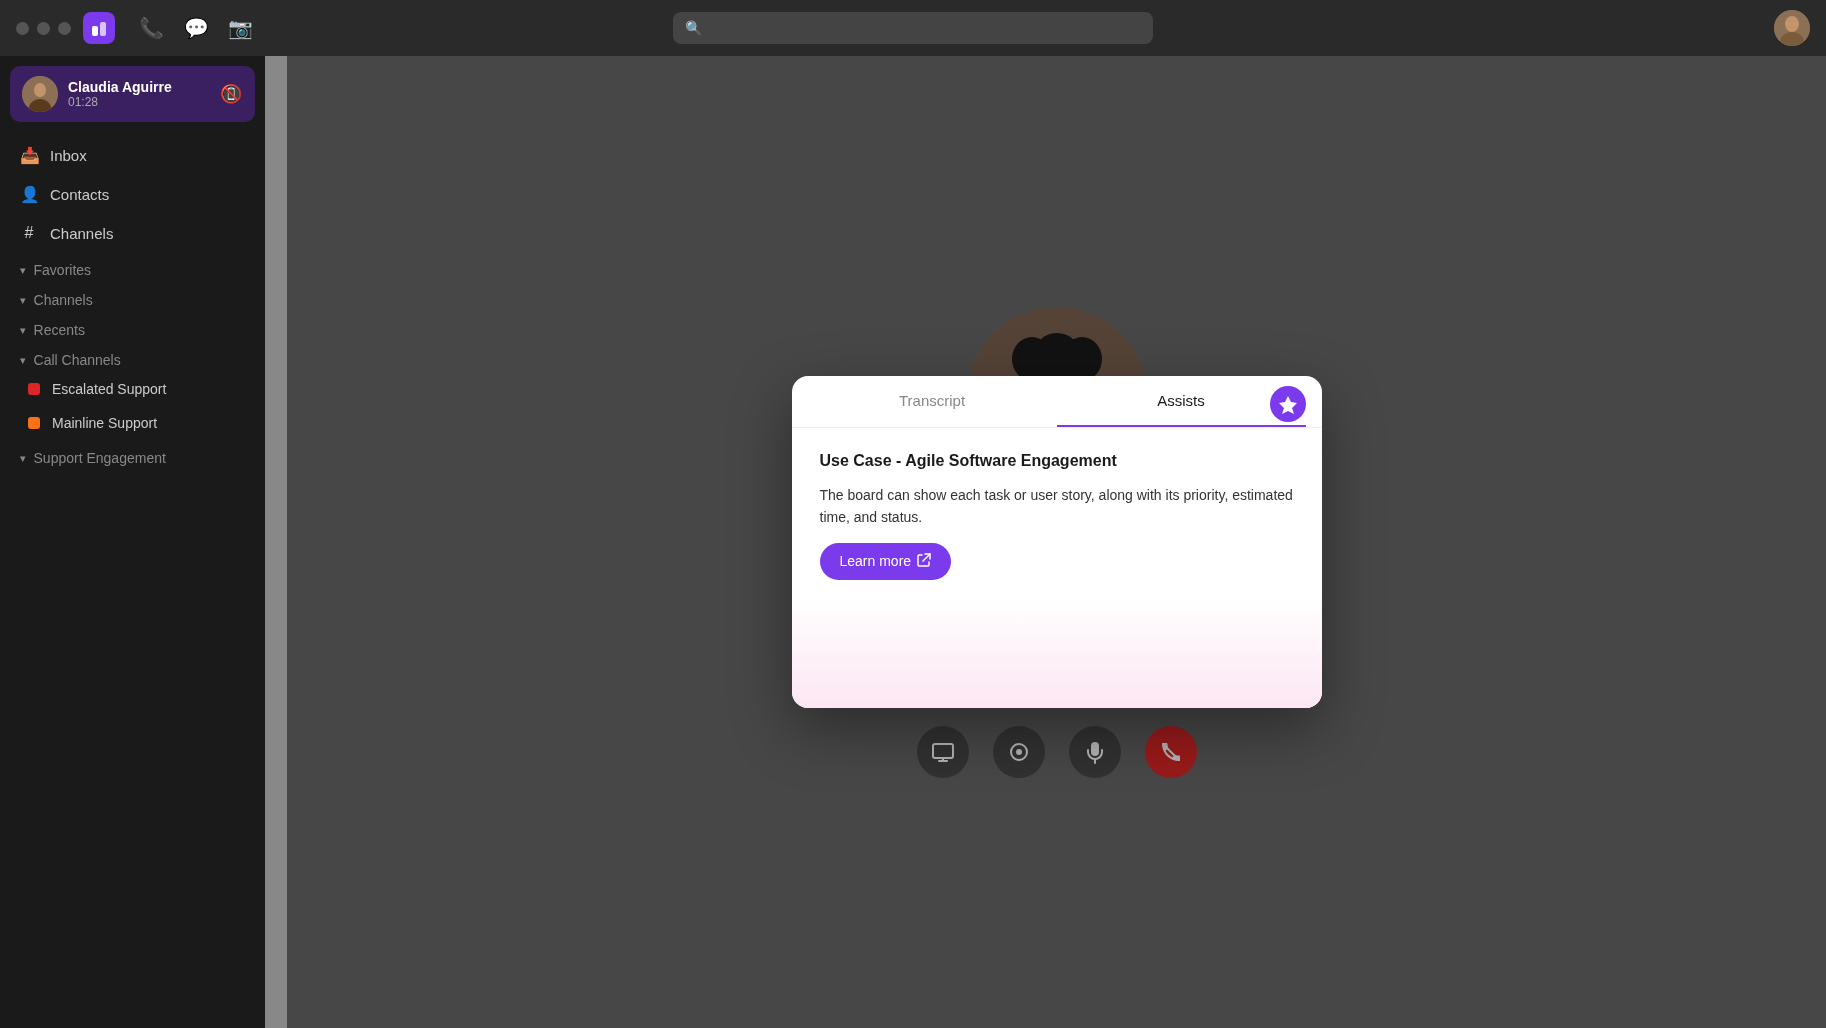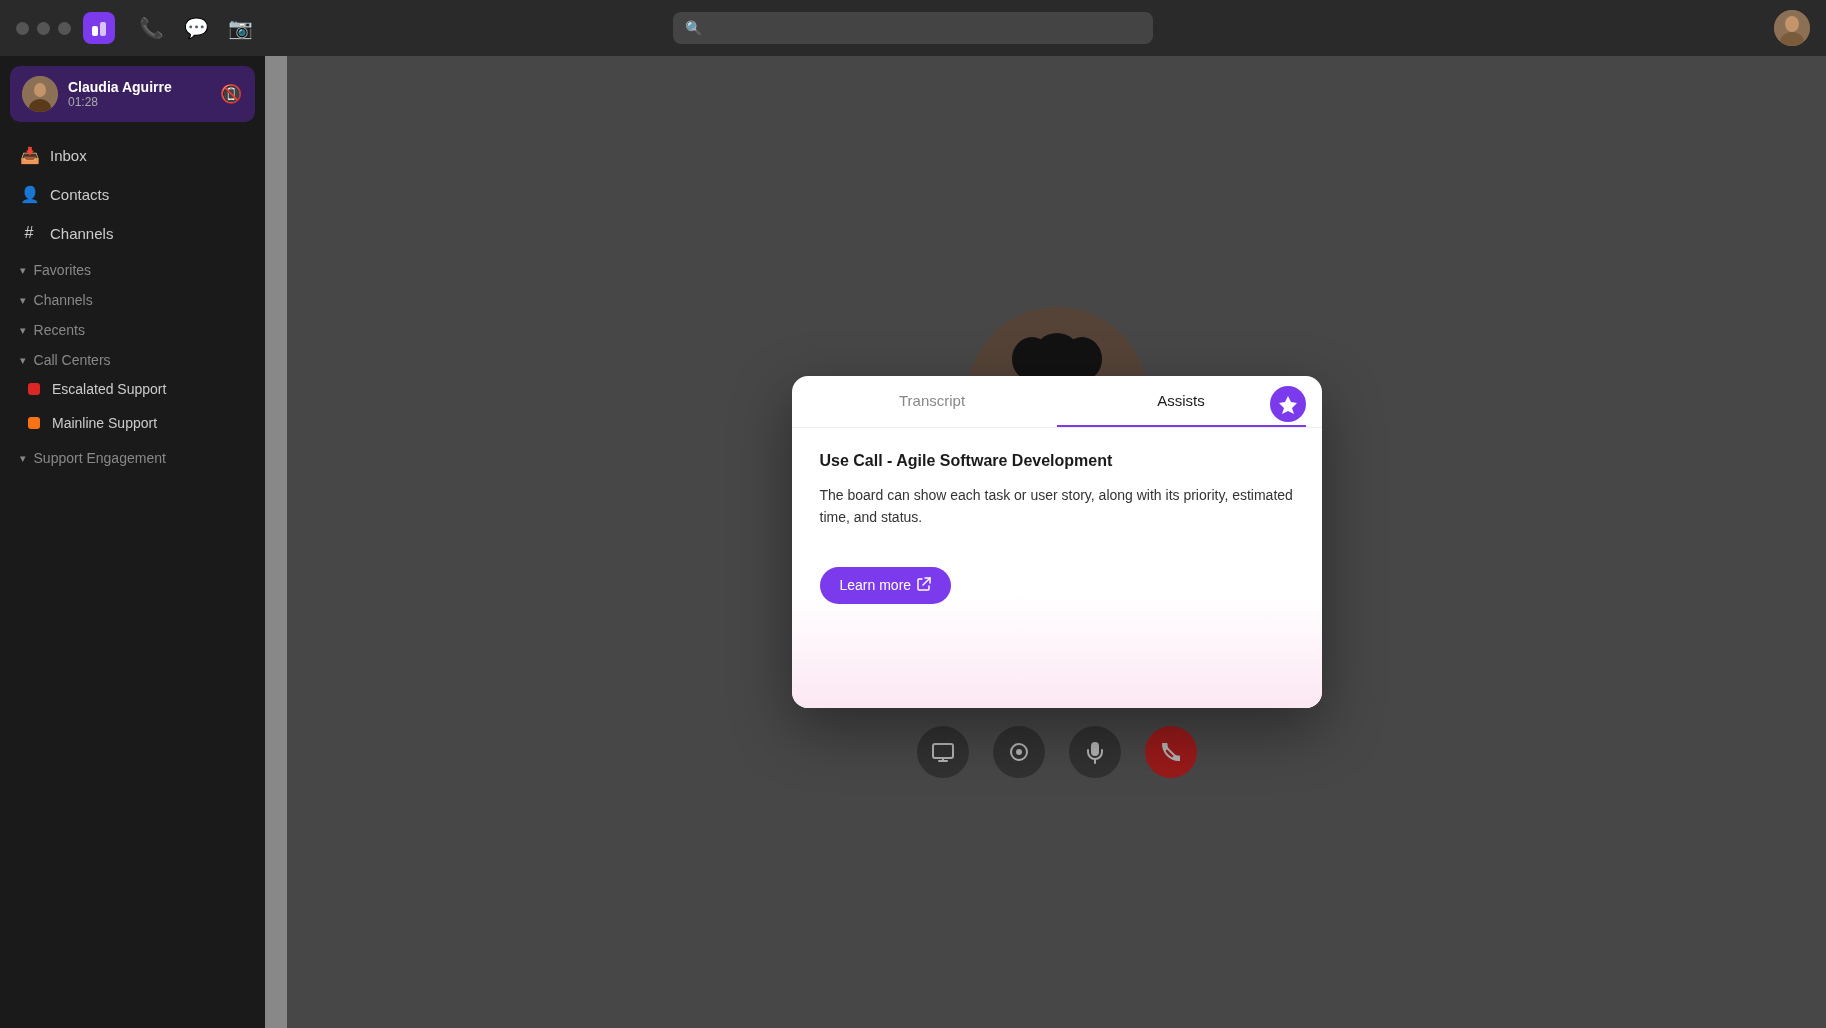--- a/index.html
+++ b/index.html
@@ -391,21 +391,21 @@
       color: white;
       border: none;
       border-radius: 20px;
       padding: 10px 20px;
       font-size: 14px;
       font-weight: 500;
       cursor: pointer;
       display: inline-flex;
       align-items: center;
       gap: 6px;
-      margin-top: 24px;
+      margin-top: 0;
     }
   </style>
 </head>
 <body>
 
 <div class="title-bar">
   <div class="title-bar-controls">
     <div class="traffic-light"></div>
     <div class="traffic-light"></div>
     <div class="traffic-light"></div>
@@ -477,21 +477,21 @@
         <span>Channels</span>
       </div>
 
       <div class="section-header">
         <span class="chevron">▾</span>
         <span>Recents</span>
       </div>
 
       <div class="section-header">
         <span class="chevron">▾</span>
-        <span>Call Centers</span>
+        <span>Call Channels</span>
       </div>
       <div class="nav-sub-item">
         <div class="dot-red"></div>
         <span>Escalated Support</span>
       </div>
       <div class="nav-sub-item">
         <div class="dot-orange"></div>
         <span>Mainline Support</span>
       </div>
 
@@ -569,21 +569,21 @@
             <span>Assists</span>
           </div>
           <div class="modal-ai-icon">
             <svg width="20" height="20" viewBox="0 0 20 20" fill="none">
               <polygon points="10,2 13,8 19,9 14,14 16,20 10,17 4,20 6,14 1,9 7,8" fill="white"></polygon>
             </svg>
           </div>
         </div>
 
         <div class="modal-body">
-          <div class="use-case-title">Use Call - Agile Software Development</div>
+          <div class="use-case-title">Use Case - Agile Software Engagement</div>
           <p class="use-case-text">The board can show each task or user story, along with its priority, estimated time, and status.</p>
           <button class="learn-more-btn">
             <span>Learn more</span>
             <span>
               <svg width="14" height="14" viewBox="0 0 14 14" fill="none">
                 <path d="M5 2H2a1 1 0 0 0-1 1v9a1 1 0 0 0 1 1h9a1 1 0 0 0 1-1V9" stroke="white" stroke-width="1.5" stroke-linecap="round"></path>
                 <path d="M8 1h5v5" stroke="white" stroke-width="1.5" stroke-linecap="round" stroke-linejoin="round"></path>
                 <line x1="13" y1="1" x2="6" y2="8" stroke="white" stroke-width="1.5" stroke-linecap="round"></line>
               </svg>
             </span>

